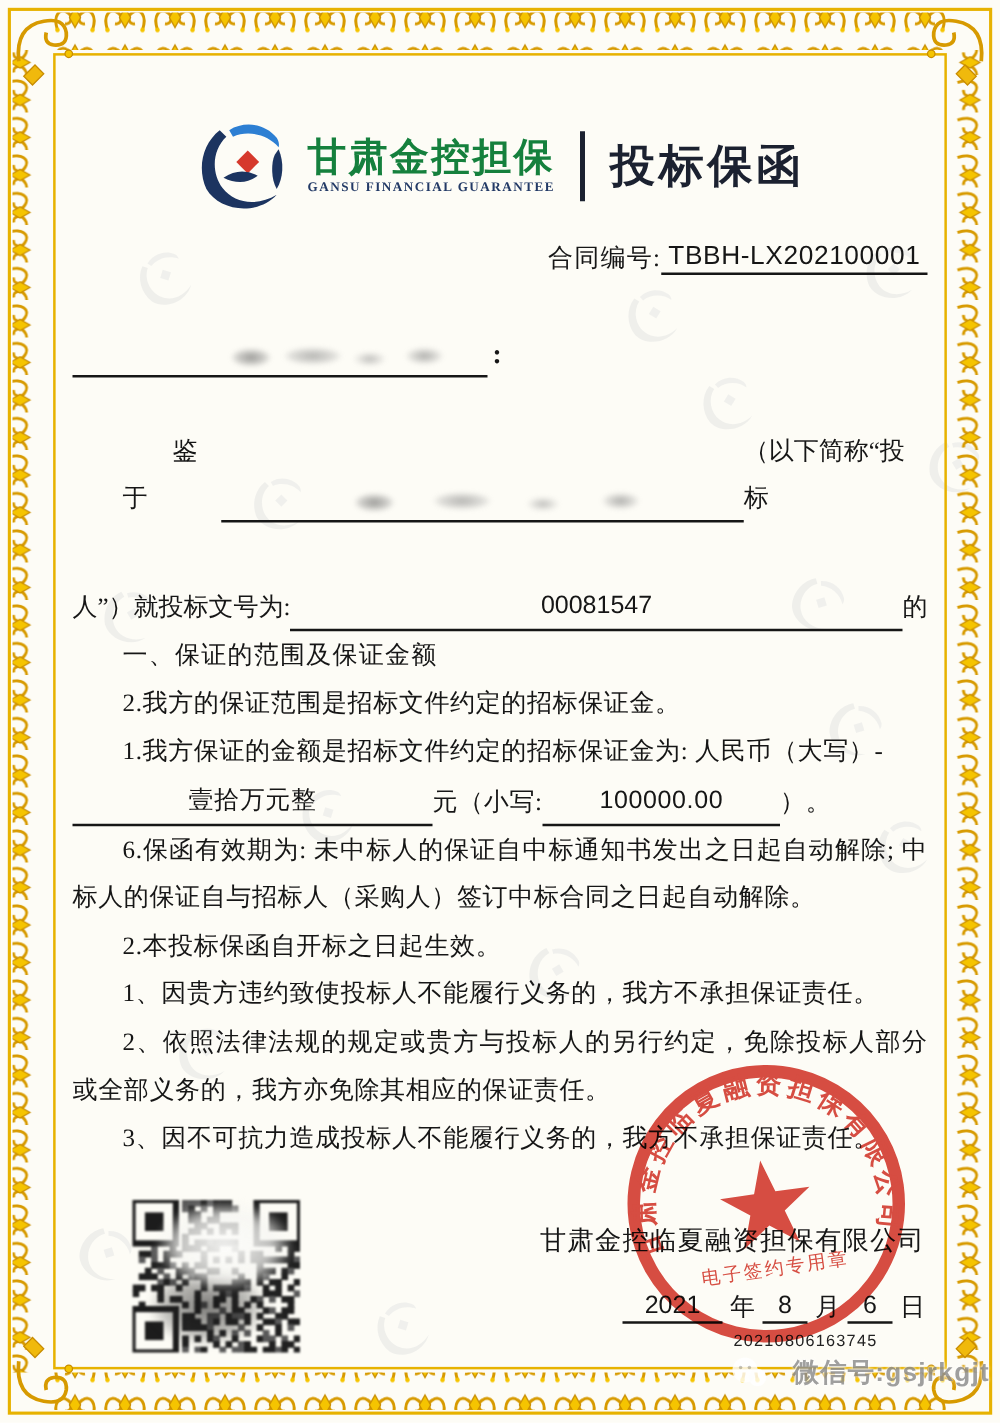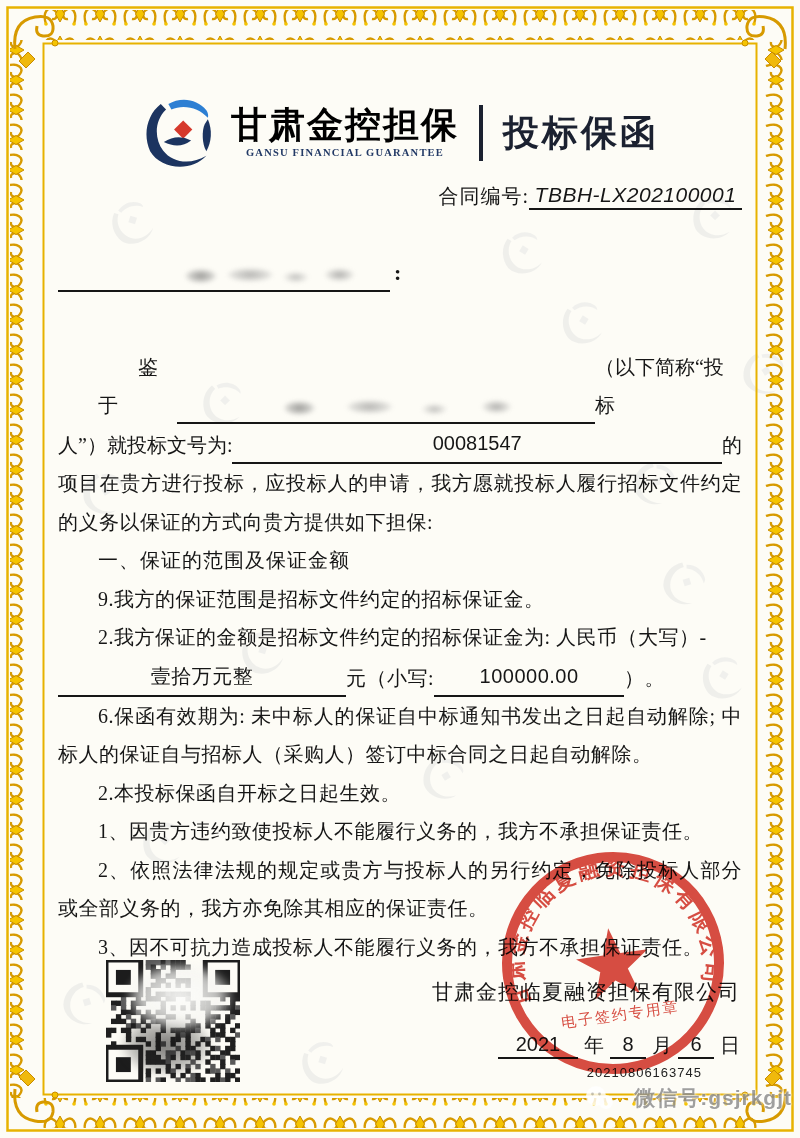--- a/index.html
+++ b/index.html
@@ -13,50 +13,50 @@
   .frame{position:absolute;inset:0;z-index:1;pointer-events:none;}
   
   .wm-layer{position:absolute;inset:0;z-index:0;pointer-events:none;}
   .wm{position:absolute;opacity:.12;}
   
   .content{position:absolute;inset:0;padding:90px 58px 0;z-index:2;box-sizing:border-box;}
   
   .brand-row{display:flex;align-items:center;justify-content:center;gap:14px;height:86px;}
   .logo{width:76px;height:76px;flex:0 0 auto;}
   .brand-text{display:flex;flex-direction:column;align-items:center;line-height:1;}
-  .brand-cn{font-size:36px;font-weight:bold;color:#000000;letter-spacing:2px;font-family:"Liberation Sans",sans-serif;}
+  .brand-cn{font-size:31px;font-weight:bold;color:#15803d;letter-spacing:2px;font-family:"Liberation Sans",sans-serif;}
   .brand-en{font-size:10.5px;font-weight:bold;color:#233a66;letter-spacing:1.2px;margin-top:5px;font-family:Liberation Serif, serif;}
   .brand-divider{width:4px;height:56px;background:#1b2130;margin:0 6px;}
   .doc-title{font-size:36px;font-weight:bold;color:#1b2130;letter-spacing:3px;font-family:"Liberation Sans",sans-serif;}
-  .contract-row{display:flex;justify-content:flex-end;align-items:flex-end;height:34px;font-size:20px;}
+  .contract-row{display:flex;justify-content:flex-end;align-items:flex-end;margin-top:10px;height:34px;font-size:20px;}
   .contract-label{letter-spacing:1px;}
   .contract-no-blank{display:inline-block;min-width:205px;border-bottom:2px solid #161616;text-align:center;
-    font-family:"Liberation Sans",sans-serif;font-size:21px;letter-spacing:.5px;padding:0 4px 1px;font-style:italic;}
+    font-family:"Liberation Sans",sans-serif;font-size:21px;letter-spacing:.5px;padding:0 4px 1px;}
   
   .blank{display:inline-block;border-bottom:2px solid #161616;text-align:center;}
   .row{display:flex;align-items:flex-end;font-size:20px;line-height:38px;}
   .redact{display:inline-block;height:24px;border-radius:4px;filter:blur(2.2px);opacity:.55;
     background:
       radial-gradient(ellipse 22px 10px at 12% 50%, #4a4a4a 0%, rgba(120,120,120,.55) 55%, transparent 75%),
       radial-gradient(ellipse 30px 9px at 38% 45%, #7a7a7a 0%, rgba(150,150,150,.5) 60%, transparent 80%),
       radial-gradient(ellipse 18px 8px at 62% 55%, #8a8a8a 0%, transparent 75%),
       radial-gradient(ellipse 20px 9px at 85% 45%, #6f6f6f 0%, rgba(140,140,140,.45) 55%, transparent 78%);
   }
   .doc-body{font-size:20px;line-height:38.5px;text-align:justify;letter-spacing:.5px;}
   .doc-body p{margin:0;}
   .indent{text-indent:2em;}
   .h{font-weight:normal;text-indent:2em;font-family:"Liberation Sans",sans-serif;letter-spacing:1px;}
   .addr-row{margin-top:44px;}
   .addr-blank{width:332px;position:relative;height:30px;}
   .addr-blank .redact{position:absolute;left:120px;bottom:2px;width:190px;}
   .addr-colon{font-weight:bold;font-size:22px;padding-left:4px;}
-  .whereas-row{margin-top:56px;}
+  .whereas-row{margin-top:40px;}
   .whereas-blank{flex:0 0 418px;position:relative;height:30px;}
   .whereas-blank .redact{position:absolute;left:90px;bottom:2px;width:270px;}
-  .bid-row .blank{flex:1;}
+  .bid-row .blank{flex:1;margin-top:47px;}
   .amount-row .aw{width:288px;}
   .amount-row .ad{width:190px;font-family:"Liberation Sans",sans-serif;}
   
   .qr{position:absolute;left:106px;top:960px;width:134px;height:122px;z-index:2;}
   .qr svg{filter:blur(.7px) contrast(.9);}
   .qr .smudge{position:absolute;inset:0;pointer-events:none;
     background:
       radial-gradient(ellipse 70px 45px at 55% 30%, rgba(252,252,250,.95) 0%, rgba(245,245,242,.75) 55%, transparent 80%),
       radial-gradient(ellipse 60px 40px at 45% 70%, rgba(20,20,20,.55) 0%, rgba(40,40,40,.3) 55%, transparent 80%);
     filter:blur(3px);}
@@ -224,25 +224,24 @@
       </span>
     <span>（以下简称“投标</span>
   </div>
   <div class="row bid-row">
     <span>人”）就投标文号为:</span>
     <span class="blank" style="font-family:'Liberation Sans',sans-serif;">00081547</span>
     <span>的</span>
   </div>
 
   <div class="doc-body">
-    <p>项目在贵方进行投标，应投标人的申请，我方愿就投标人履行招标文件约定的义务以保证的方式向贵方提供如下担保:</p>
 
     <p class="h">一、保证的范围及保证金额</p>
-    <p class="indent">9.我方的保证范围是招标文件约定的招标保证金。</p>
-    <p class="indent">2.我方保证的金额是招标文件约定的招标保证金为: 人民币（大写）-</p>
+    <p class="indent">2.我方的保证范围是招标文件约定的招标保证金。</p>
+    <p class="indent">1.我方保证的金额是招标文件约定的招标保证金为: 人民币（大写）-</p>
     <div class="row amount-row">
       <span class="blank aw">壹拾万元整</span>
       <span>元（小写:</span>
       <span class="blank ad">100000.00</span>
       <span>）。</span>
     </div>
 
     <p class="indent">6.保函有效期为: 未中标人的保证自中标通知书发出之日起自动解除; 中标人的保证自与招标人（采购人）签订中标合同之日起自动解除。</p>
     <p class="indent">2.本投标保函自开标之日起生效。</p>
 

